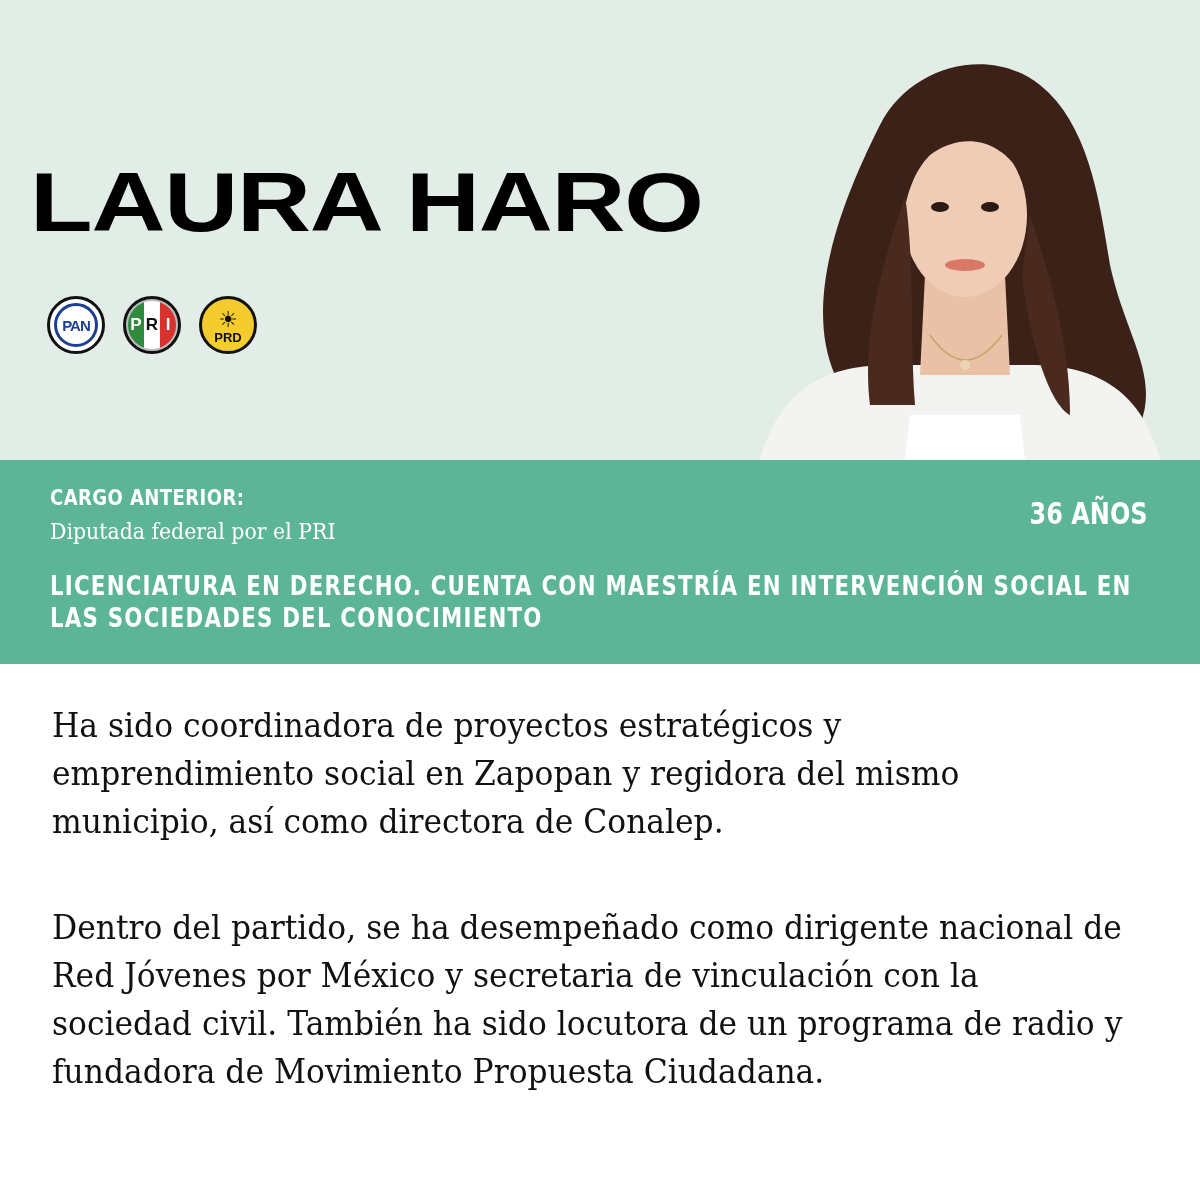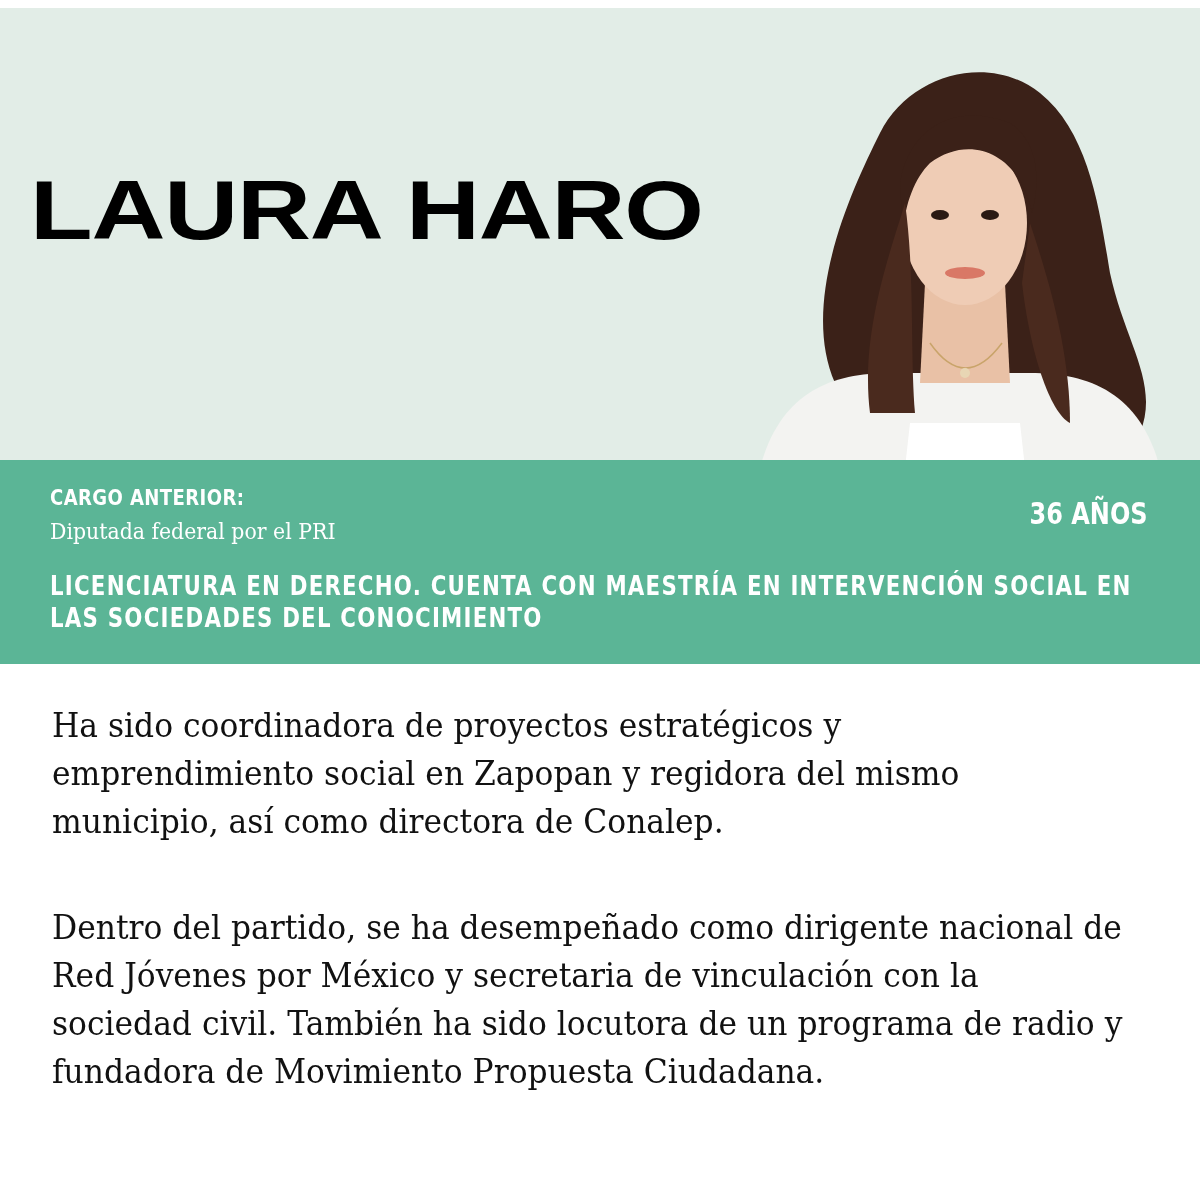--- a/index.html
+++ b/index.html
@@ -1,17 +1,17 @@
 <!DOCTYPE html>
 <html><head>
   <meta charset="utf-8">
   <style>
     html, body { margin: 0; padding: 0; }
     body { width: 1200px; height: 1200px; background: #ffffff; overflow: hidden; position: relative; }
-    .hero { position: absolute; left: 0; top: 8px; width: 1200px; height: 460px; background: #e2ede7; overflow: hidden; }
+    .hero { position: absolute; left: 0; top: 0; width: 1200px; height: 460px; background: #e2ede7; overflow: hidden; }
     .name {
       position: absolute; left: 30px; top: 160px;
       font-family: "Liberation Sans", sans-serif; font-weight: 700;
       font-size: 84px; line-height: 84px; letter-spacing: -1px;
       color: #000; white-space: nowrap; transform: scaleX(1.22); transform-origin: left top;
     }
     .logos { position: absolute; left: 47px; top: 296px; display: flex; gap: 18px; }
     .logo { width: 58px; height: 58px; border-radius: 50%; box-sizing: border-box; border: 3px solid #111; position: relative; overflow: hidden; display: flex; align-items: center; justify-content: center; }
     .logo-pan { background: #fff; }
     .logo-pan .inner { width: 44px; height: 44px; border-radius: 50%; border: 3px solid #1c3f94; box-sizing: border-box; display: flex; align-items: center; justify-content: center; color: #1c3f94; font: 700 15px "Liberation Sans", sans-serif; letter-spacing: -1px; }
@@ -36,20 +36,36 @@
     .body-text { position: absolute; left: 52px; font: 33px "DejaVu Serif", serif; line-height: 48px; color: #111; width: 1110px; transform: scaleX(0.95); transform-origin: left top; }
     .p1 { top: 702px; width: 1080px; }
     .p2 { top: 904px; width: 1130px; }
   </style>
 </head>
 <body>
 
 <div class="hero">
   <div class="name">LAURA HARO</div>
 
+  <div class="logos">
+    <div class="logo logo-pan">
+      <div class="inner">PAN</div>
+    </div>
+    <div class="logo logo-pri">
+      <div class="inner">
+        <span class="pri-g">P</span>
+        <span class="pri-w">R</span>
+        <span class="pri-r">I</span>
+      </div>
+    </div>
+    <div class="logo logo-prd">
+      <div class="prd-sun">☀</div>
+      <div class="prd-txt">PRD</div>
+    </div>
+  </div>
 
   <svg class="portrait" viewBox="0 0 440 415">
 
     <path d="M95 330 C60 250 110 140 140 80 C170 20 250 0 300 40 C350 80 360 160 370 220 C385 290 420 330 400 380 L110 380 Z" fill="#3b2118"></path>
 
     <path d="M20 415 C40 340 90 320 150 320 L290 320 C350 320 400 340 420 415 Z" fill="#f3f3f1"></path>
 
     <path d="M185 230 L265 230 L270 330 L180 330 Z" fill="#e9c1a6"></path>
 
     <path d="M170 370 L280 370 L285 415 L165 415 Z" fill="#ffffff"></path>

